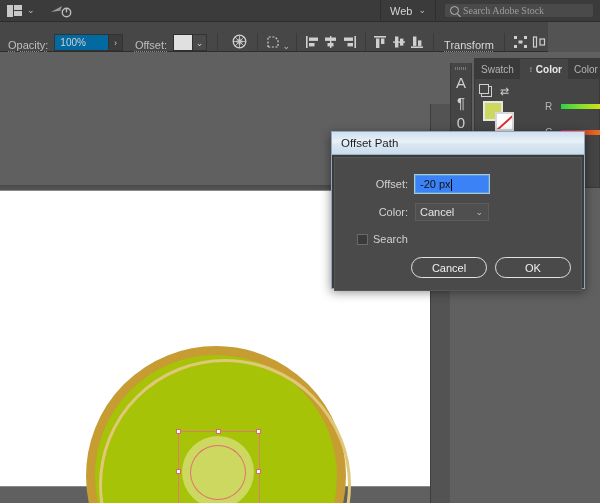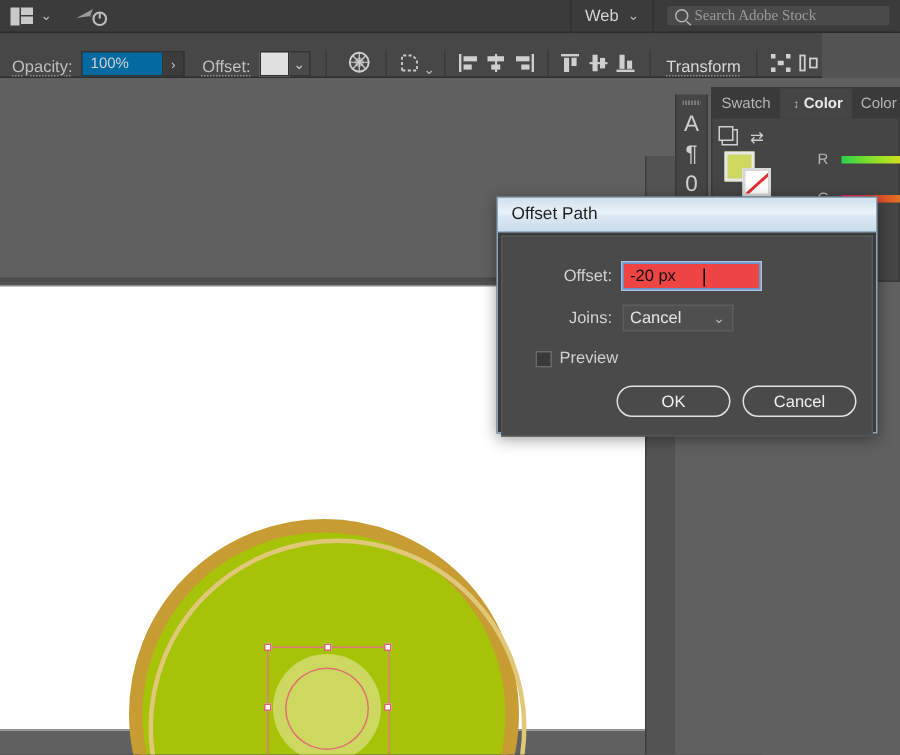--- a/index.html
+++ b/index.html
@@ -136,21 +136,21 @@
          box-shadow:0 3px 10px rgba(0,0,0,.45); }
   .dlg-title { height:23px;
                background:linear-gradient(180deg,#cfe0ef 0%, #e9f2f8 45%, #dbe8f2 55%, #cadcec 100%);
                display:flex; align-items:center; padding-left:9px;
                color:#1f1f1f; font-size:11.5px; font-weight:normal;
                border-bottom:1px solid #9ab0c4; }
   .dlg-body { position:relative; padding:10px 12px 0 12px; height:134px; background:#4a4a4a;
               margin:2px; border:1px solid #565656; }
   .row { display:flex; align-items:center; margin-bottom:10px; }
   .row .rl { width:68px; text-align:right; padding-right:7px; color:#d2d2d2; font-size:11px; }
-  .txtin { width:92px; height:18px; background:#ef4444; border:1px solid #5b9bd5;
+  .txtin { width:74px; height:18px; background:#3b82f6; border:1px solid #5b9bd5;
            outline:1px solid #a8c8e8; color:#111; font-size:11px;
            display:flex; align-items:center; padding-left:4px; position:relative; }
   .caret { position:absolute; width:1px; height:12px; background:#000; right:36px; top:3px; }
   .selin { width:74px; height:18px; background:#4f4f4f; border:1px solid #5c5c5c;
            color:#e4e4e4; font-size:11px; display:flex; align-items:center;
            justify-content:space-between; padding:0 5px 0 4px; }
   .rdin { width:74px; height:18px; background:#3f3f3f; border:1px solid #505050;
           color:#d8d8d8; font-size:11px; display:flex; align-items:center; padding-left:4px; }
   .prev-row { display:flex; align-items:center; gap:5px; margin-top:12px; color:#d0d0d0; font-size:11px;}
   .cbx { width:11px; height:11px; background:#3a3a3a; border:1px solid #6a6a6a; }
@@ -378,34 +378,34 @@
 
       <div class="row" style="margin-top:7px">
         <span class="rl">Offset:</span>
         <span class="txtin">
           <span>-20 px</span>
           <span class="caret"></span>
         </span>
       </div>
 
       <div class="row">
-        <span class="rl">Joins:</span>
+        <span class="rl">Color:</span>
         <span class="selin">
           <span>Cancel</span>
           <span class="chev">⌄</span>
         </span>
       </div>
 
 
       <div class="prev-row" style="margin-left:10px">
         <span class="cbx"></span>
-        <span>Preview</span>
+        <span>Search</span>
       </div>
 
       <div class="btns">
+        <span class="btn">Cancel</span>
         <span class="btn">OK</span>
-        <span class="btn">Cancel</span>
       </div>
     </div>
   </div>
 
 
 </div>
 
 </body></html>

